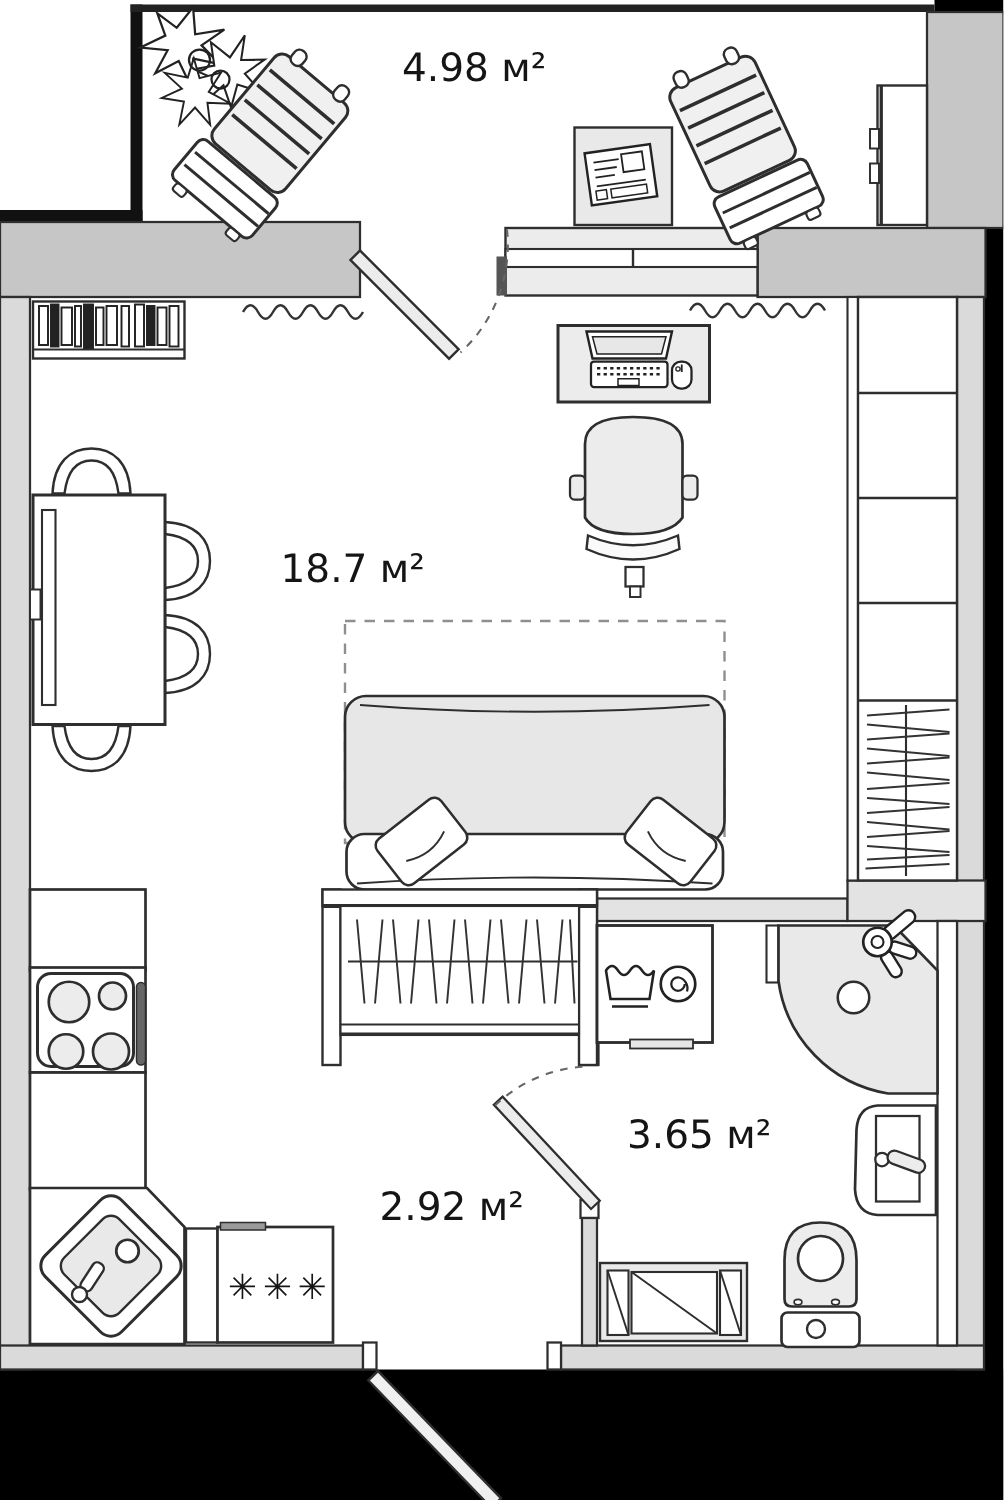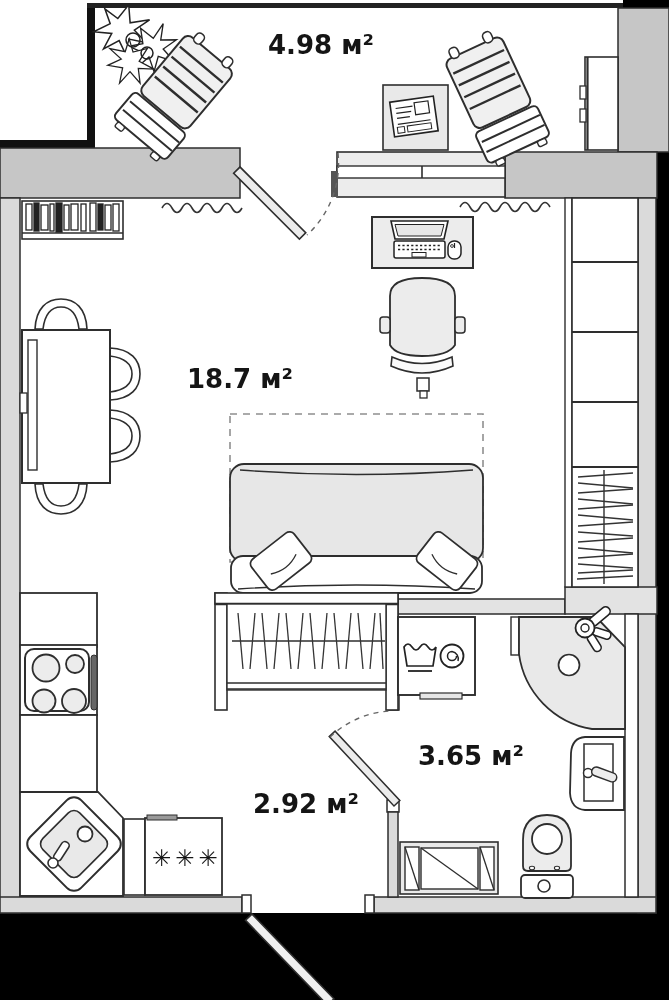--- a/index.html
+++ b/index.html
@@ -1,17 +1,17 @@
 <!DOCTYPE html>
 <html><head>
 <meta charset="utf-8">
 <style>
   html,body{margin:0;padding:0;background:#fff;}
   .stage{position:relative;width:669px;height:1000px;overflow:hidden;
-         font-family:"DejaVu Sans","Liberation Sans",sans-serif;background:#8b5cf6;font-weight:bold;}
+         font-family:"DejaVu Sans","Liberation Sans",sans-serif;background:#8b5cf6;}
   svg{display:block;}
   text{fill:#151515;}
   .area-label{font-size:26px;}
   .stars{font-size:23px;letter-spacing:4px;}
 </style>
 </head>
 <body>
 
 <div class="stage">
 <svg width="669" height="1000" viewBox="0 0 669 1000" xmlns="http://www.w3.org/2000/svg">

